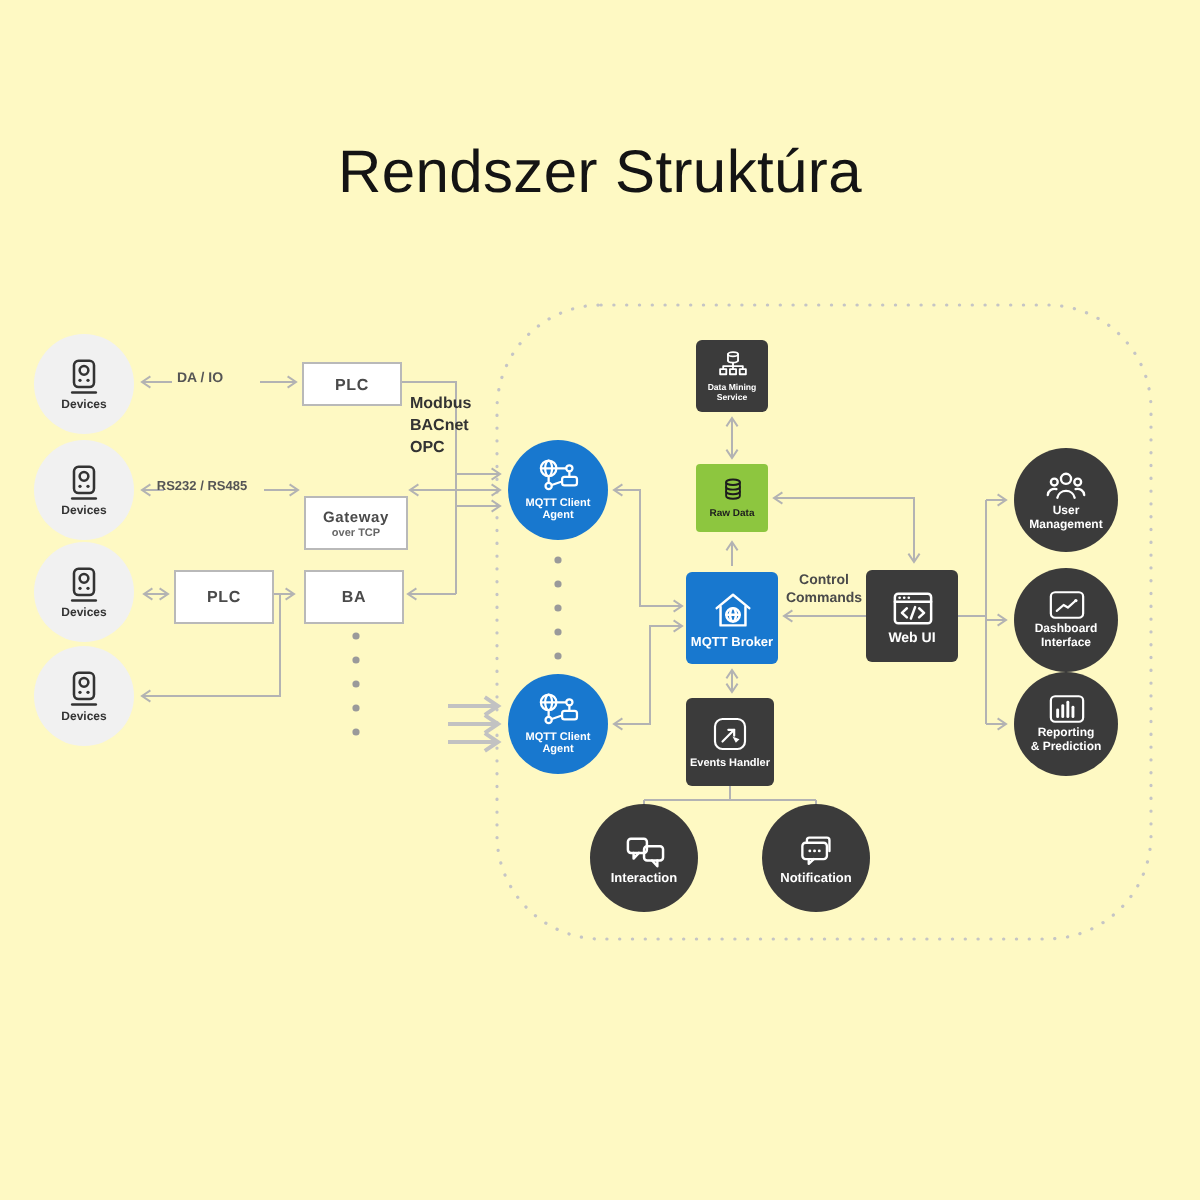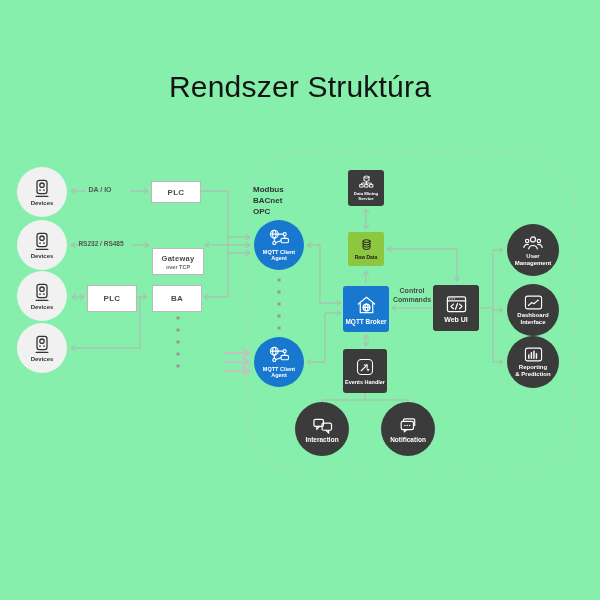--- a/index.html
+++ b/index.html
@@ -1,16 +1,16 @@
 <!DOCTYPE html>
 <html><head>
 <meta charset="utf-8">
 <style>
   html,body{margin:0;padding:0;background:#fff;}
-  .stage{position:relative;width:600px;height:600px;background:#86efac;overflow:hidden;
+  .stage{position:relative;width:600px;height:600px;background:#fef9c3;overflow:hidden;
          font-family:"Liberation Sans","DejaVu Sans",sans-serif;}
   .title{position:absolute;left:0;right:0;top:70px;text-align:center;
          font-size:30px;font-weight:500;color:#141414;letter-spacing:.2px;}
   svg.wires{position:absolute;left:0;top:0;}
   .pre{white-space:pre-line;}
   
   .bx{position:absolute;border:1px solid #b9b9b9;background:#fff;display:flex;
       flex-direction:column;align-items:center;justify-content:center;
       font-size:8px;font-weight:700;color:#4a4a4a;letter-spacing:.3px;}
   .bx .sub{font-size:5.5px;font-weight:600;color:#666;margin-top:1px;letter-spacing:0;}
@@ -38,21 +38,21 @@
        align-items:center;justify-content:center;color:#1d1d1d;}
   .grn .lb{font-size:5px;font-weight:800;margin-top:1px;}
   .blu{position:absolute;background:#1878cf;border-radius:3px;color:#fff;display:flex;
        flex-direction:column;align-items:center;justify-content:center;}
   .blu .lb{font-size:6.5px;font-weight:700;margin-top:1px;}
   .ic{stroke:#fff;fill:none;stroke-width:1.3;stroke-linecap:round;stroke-linejoin:round;}
   .ic .f{fill:#fff;stroke:none;}
   .icd{stroke:#1d1d1d;fill:none;stroke-width:1.5;stroke-linecap:round;stroke-linejoin:round;}
   
   .lnk{position:absolute;font-weight:700;color:#555;text-align:center;}
-  .proto{position:absolute;left:205px;top:184px;font-size:8px;font-weight:700;color:#333;line-height:11px;margin-left:48px;}
+  .proto{position:absolute;left:205px;top:196px;font-size:8px;font-weight:700;color:#333;line-height:11px;}
   .cc{position:absolute;left:389px;top:287px;width:46px;font-size:7px;font-weight:600;
       color:#4a4a4a;line-height:8.5px;text-align:center;}
 </style>
 </head>
 <body>
 
 <div class="stage">
 
   <div class="title">Rendszer Struktúra</div>
 

